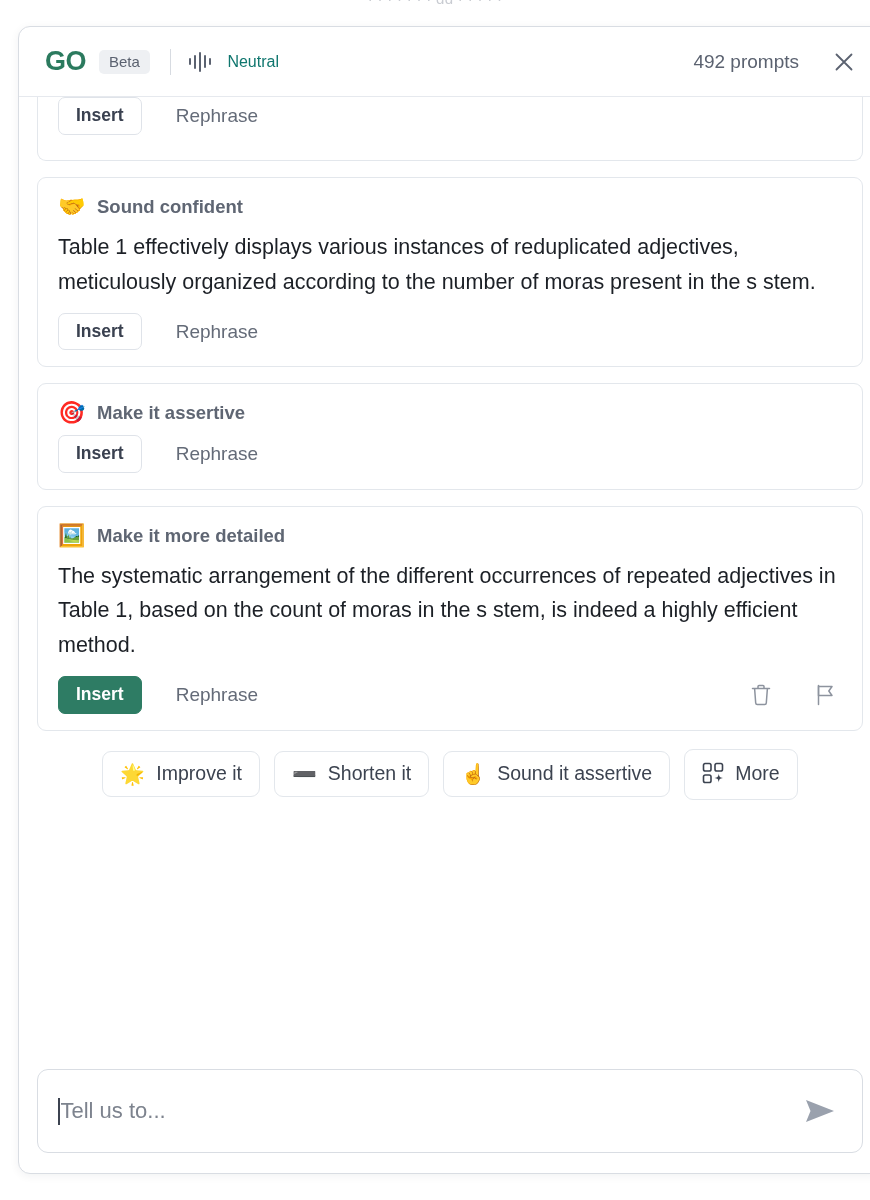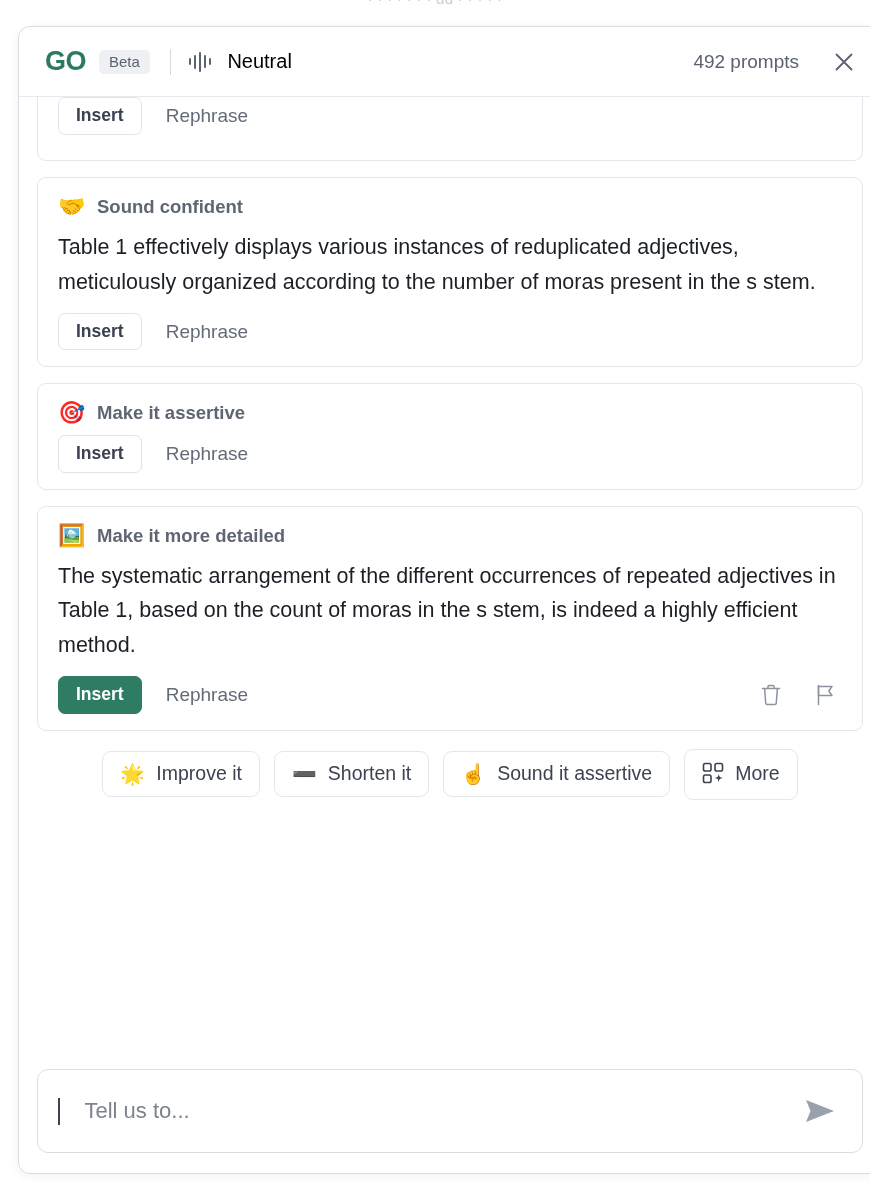--- a/index.html
+++ b/index.html
@@ -92,22 +92,22 @@
     border-radius: 2px;
     background: #5b6270;
   }
   .wave-icon i:nth-child(1) { height: 7px; }
   .wave-icon i:nth-child(2) { height: 14px; }
   .wave-icon i:nth-child(3) { height: 20px; }
   .wave-icon i:nth-child(4) { height: 13px; }
   .wave-icon i:nth-child(5) { height: 7px; }
   .tone-label {
     margin-left: 16px;
-    font-size: 20px;
-    color: #000000;
+    font-size: 16px;
+    color: #0f766e;
   }
   .hdr-spacer { flex: 1 1 auto; }
   .prompt-count {
     font-size: 19px;
     color: #5b6270;
   }
   .close-btn {
     margin-left: 30px;
     width: 30px;
     height: 30px;
@@ -163,21 +163,21 @@
   }
   .card-text {
     font-size: 21.5px;
     line-height: 1.62;
     color: #1c2026;
     margin: 12px 0 13px 0;
   }
   .card-actions {
     display: flex;
     align-items: center;
-    gap: 8px;
+    gap: 18px;
   }
   .btn-insert {
     font-size: 17.5px;
     font-weight: 700;
     color: #3a4150;
     background: #ffffff;
     border: 1px solid #dfe3e9;
     border-radius: 7px;
     padding: 9px 17px;
     cursor: pointer;
@@ -238,21 +238,20 @@
   }
   .composer {
     border: 1px solid #d9dde3;
     border-radius: 11px;
     height: 84px;
     display: flex;
     align-items: center;
     padding: 0 22px 0 20px;
     box-sizing: border-box;
     background: #fff;
-    gap: 24px;
   }
   .caret {
     width: 1.5px;
     height: 27px;
     background: #3c4350;
     margin-right: 1px;
   }
   .composer-placeholder {
     font-size: 22px;
     color: #7d838e;

